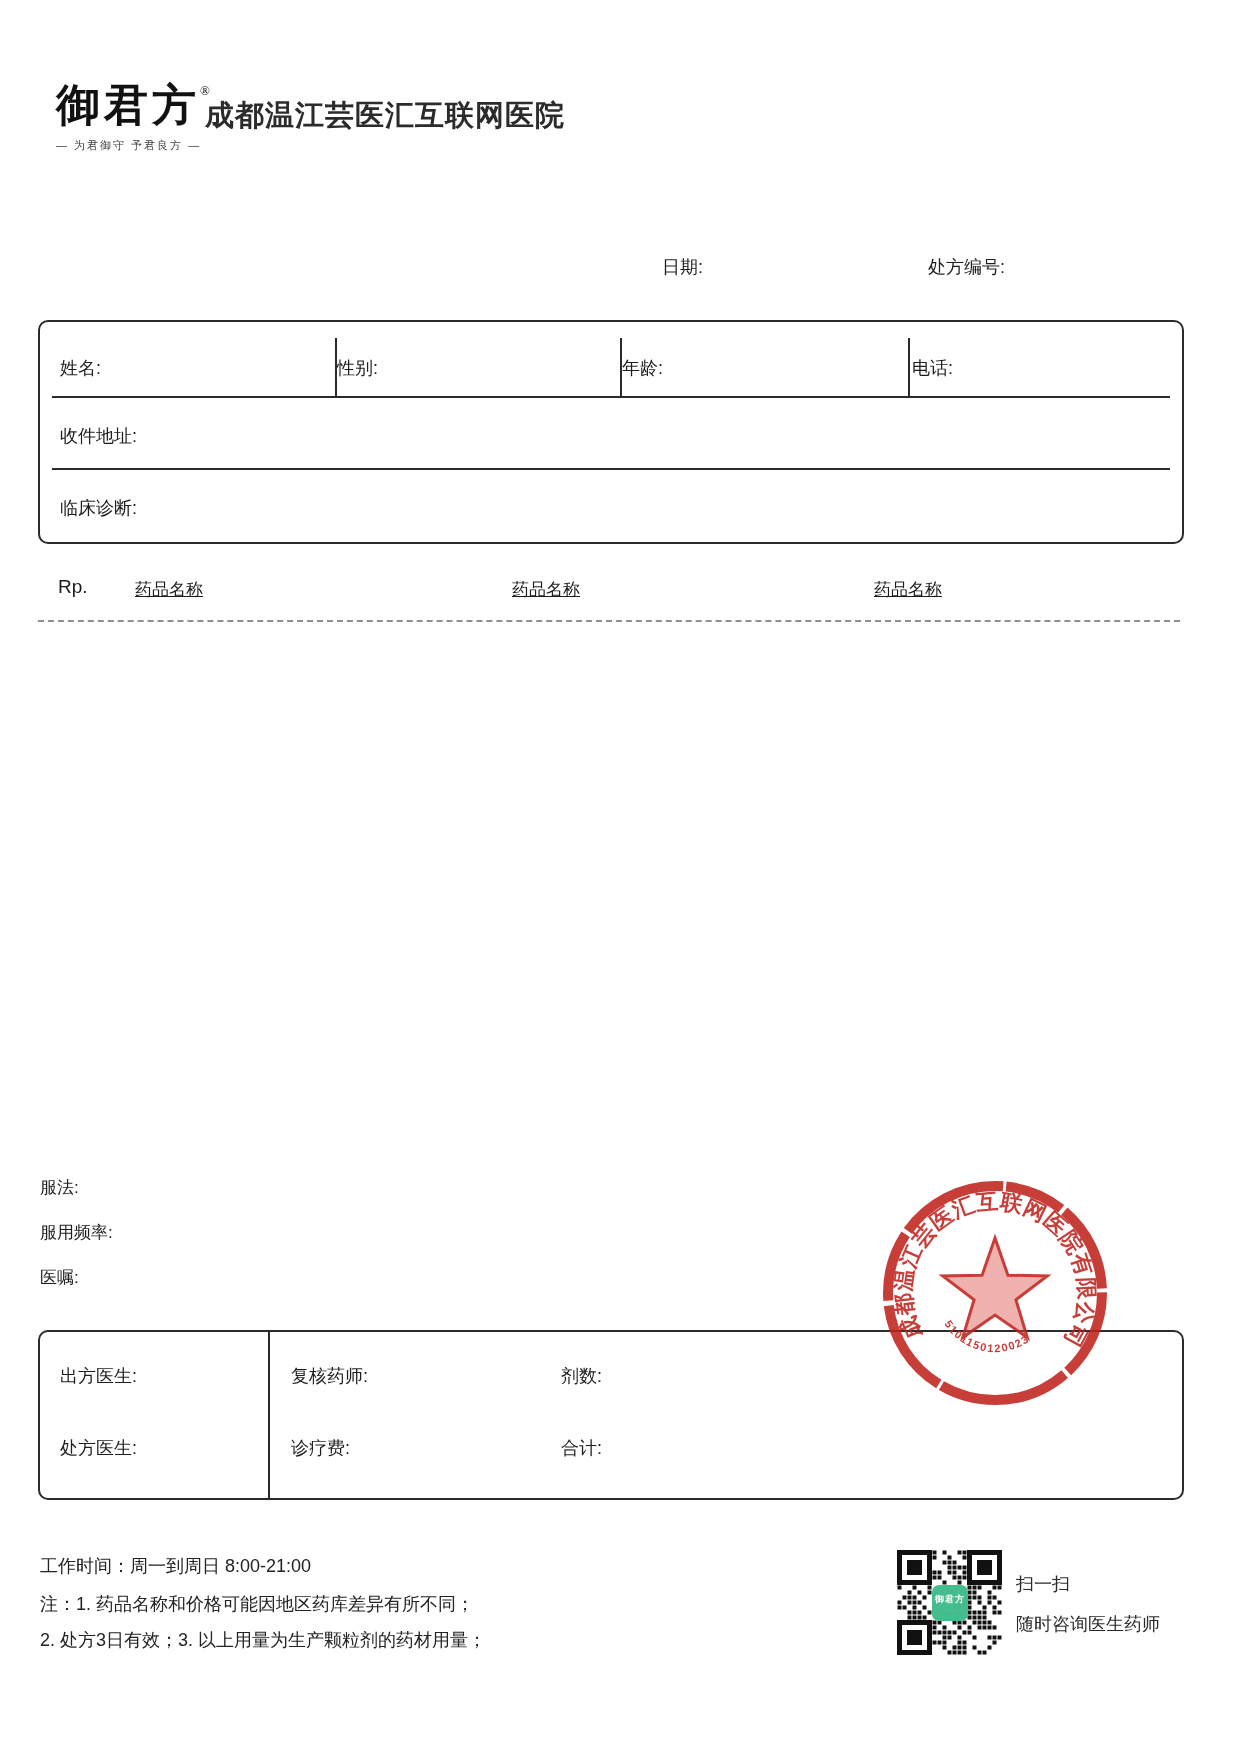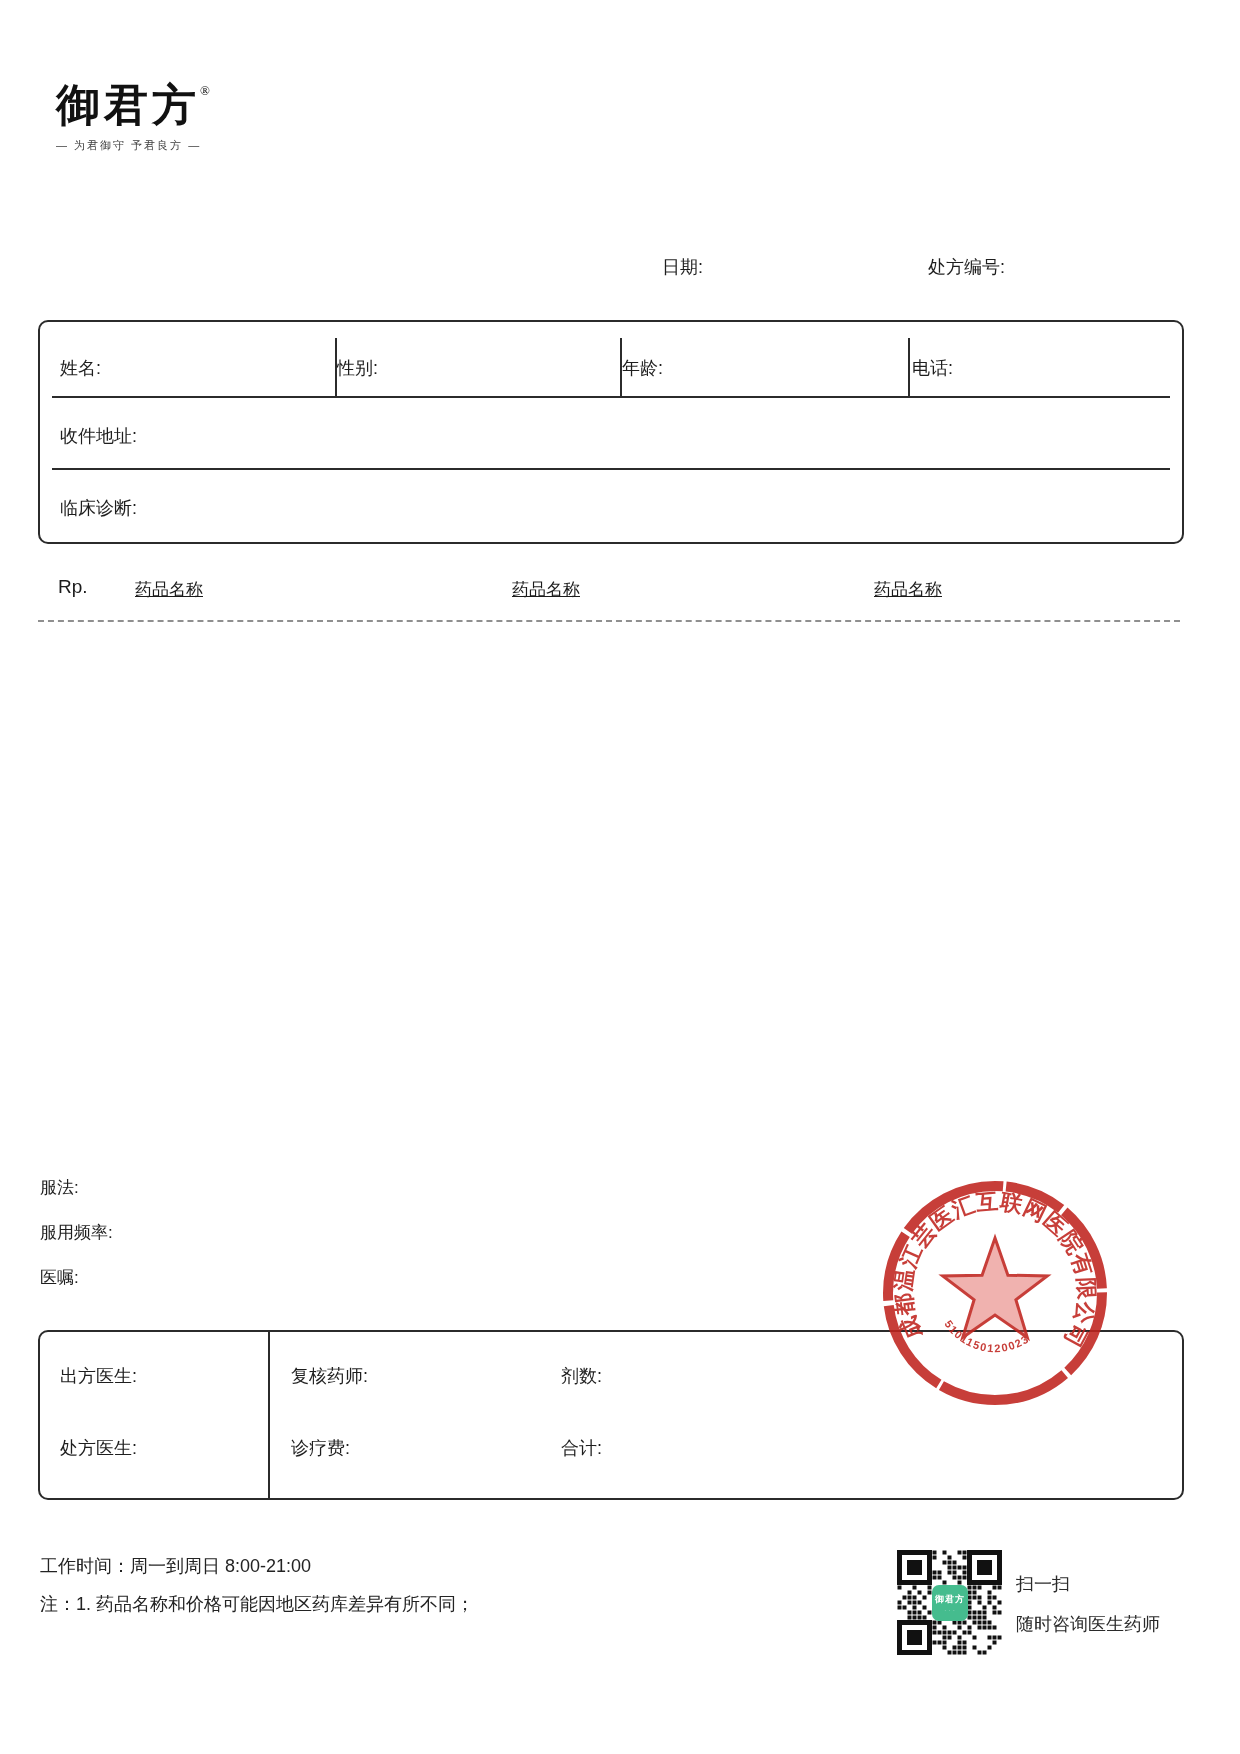--- a/index.html
+++ b/index.html
@@ -41,20 +41,21 @@
   .qr-center .t2{font-size:4px;letter-spacing:1px;margin-top:2px;opacity:.85;}
   .qr-cap{position:absolute;left:1016px;font-size:18px;color:#2a2a2a;}
 </style>
 </head>
 <body>
 
 <div class="page">
 
   <div class="logo-cn"><span>御君方</span><span class="logo-reg">®</span></div>
   <div class="logo-tagline">— 为君御守 予君良方 —</div>
+  <div class="hospital-title">成都温江芸医汇互联网医院</div>
 
   <div class="date-label">日期:</div>
   <div class="rxno-label">处方编号:</div>
 
   <div class="box box1">
     <div class="lbl" style="left:20px;top:34px;">姓名:</div>
     <div class="lbl" style="left:297px;top:34px;">性别:</div>
     <div class="lbl" style="left:582px;top:34px;">年龄:</div>
     <div class="lbl" style="left:872px;top:34px;">电话:</div>
     <div class="vsep" style="left:295px;top:16px;height:58px;"></div>
@@ -98,20 +99,21 @@
         <textPath href="#sealTextArc" startOffset="0">成都温江芸医汇互联网医院有限公司</textPath>
       </text>
       <text font-size="11" font-weight="700" fill="#c0241e" font-family="Liberation Sans, sans-serif" letter-spacing="1.5">
         <textPath href="#sealNumArc" startOffset="2">5101150120023</textPath>
       </text>
     </svg>
   </div>
 
   <div class="foot-line" style="top:1554px;">工作时间：周一到周日 8:00-21:00</div>
   <div class="foot-line" style="top:1592px;">注：1. 药品名称和价格可能因地区药库差异有所不同；</div>
+  <div class="foot-line" style="top:1628px;">2. 处方3日有效；3. 以上用量为生产颗粒剂的药材用量；</div>
 
   <div class="qr">
     <svg id="qr-svg" width="106" height="106" viewBox="0 0 106 106">
         <rect x="35.5" y="0.5" width="4" height="4" fill="#111"></rect>
         <rect x="45.5" y="0.5" width="4" height="4" fill="#111"></rect>
         <rect x="60.5" y="0.5" width="4" height="4" fill="#111"></rect>
         <rect x="65.5" y="0.5" width="4" height="4" fill="#111"></rect>
         <rect x="35.5" y="5.5" width="4" height="4" fill="#111"></rect>
         <rect x="50.5" y="5.5" width="4" height="4" fill="#111"></rect>
         <rect x="65.5" y="5.5" width="4" height="4" fill="#111"></rect>

